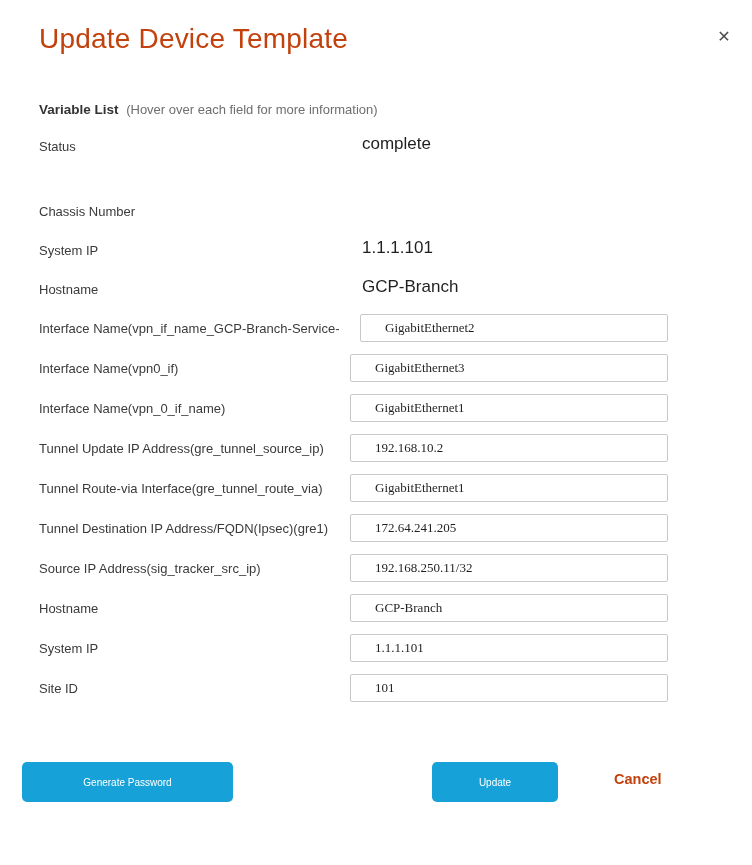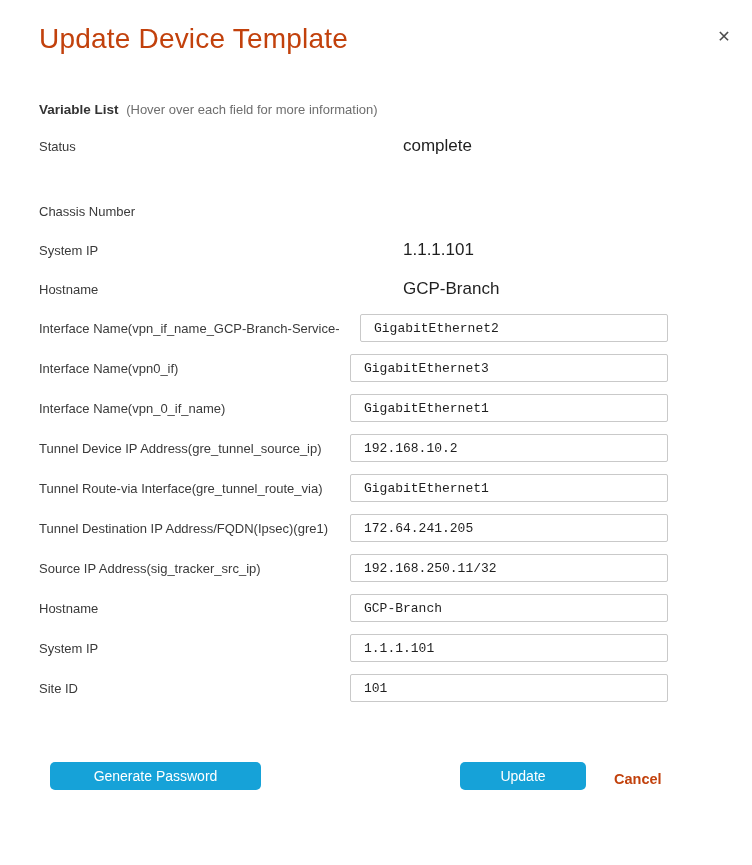--- a/index.html
+++ b/index.html
@@ -31,22 +31,22 @@
     color: #c2410c;
   }
 
   .section-line { margin: 47px 0 0 39px; font-size: 13px; }
   .section-heading { font-weight: 700; color: #333333; font-size: 13.5px; }
   .section-hint { color: #6e6e6e; font-size: 13px; margin-left: 4px; }
 
   .rows { margin-left: 39px; width: 629px; }
 
   .static-row {
-    display: flex; align-items: center;
-    margin-top: 23px; height: 16px; gap: 41px;
+    display: flex; align-items: flex-end;
+    margin-top: 23px; height: 16px;
   }
   .static-row.first { margin-top: 21px; }
   .static-row .f-label { width: 311px; font-size: 13px; color: #3a3a3a; flex: none; }
   .static-row .f-value { font-size: 17px; color: #1f1f1f; padding-left: 12px; }
 
   .hidden-row-spacer { height: 26px; }
 
   .input-row {
     display: flex; align-items: center;
     margin-top: 12px; height: 28px;
@@ -54,34 +54,34 @@
   .input-row.first { margin-top: 17px; gap: 10px; }
   .input-row .f-label {
     width: 311px; flex: none;
     font-size: 13px; color: #3a3a3a;
     white-space: nowrap; overflow: hidden;
   }
   .input-row input {
     width: 318px; height: 28px;
     border: 1px solid #c9c9c9;
     border-radius: 2px;
-    padding: 0 13px;
-    font-family: Liberation Mono, monospace;
+    padding: 0 24px;
+    font-family: Liberation Serif, serif;
     font-size: 13px; color: #1f1f1f;
     background: #ffffff;
     outline: none;
   }
 
   .footer { position: relative; margin-top: 60px; height: 36px; width: 752px; }
   .btn {
-    position: absolute; top: 0; height: 28px;
+    position: absolute; top: 0; height: 40px;
     border: none; border-radius: 5px;
     background: #16a2d8; color: #ffffff;
     font-family: "Liberation Sans", sans-serif;
-    font-size: 14px; cursor: pointer; margin-left: 28px;
+    font-size: 10px; cursor: pointer;
   }
   .btn-generate { left: 22px; width: 211px; }
   .btn-update  { left: 432px; width: 126px; }
   .link-cancel {
     position: absolute; left: 614px; top: 9px;
     color: #c2410c; font-size: 14.5px; font-weight: 700;
     background: none; border: none; cursor: pointer;
     font-family: "Liberation Sans", sans-serif;
   }
 </style>
@@ -133,21 +133,21 @@
       <input type="text" value="GigabitEthernet3" style="">
     </div>
 
     <div class="input-row">
       <span class="f-label">Interface Name(vpn_0_if_name)</span>
       <input type="text" value="GigabitEthernet1" style="">
     </div>
 
 
     <div class="input-row">
-      <span class="f-label">Tunnel Device IP Address(gre_tunnel_source_ip)</span>
+      <span class="f-label">Tunnel Update IP Address(gre_tunnel_source_ip)</span>
       <input type="text" value="192.168.10.2" style="">
     </div>
 
     <div class="input-row">
       <span class="f-label">Tunnel Route-via Interface(gre_tunnel_route_via)</span>
       <input type="text" value="GigabitEthernet1" style="">
     </div>
 
     <div class="input-row">
       <span class="f-label">Tunnel Destination IP Address/FQDN(Ipsec)(gre1)</span>

